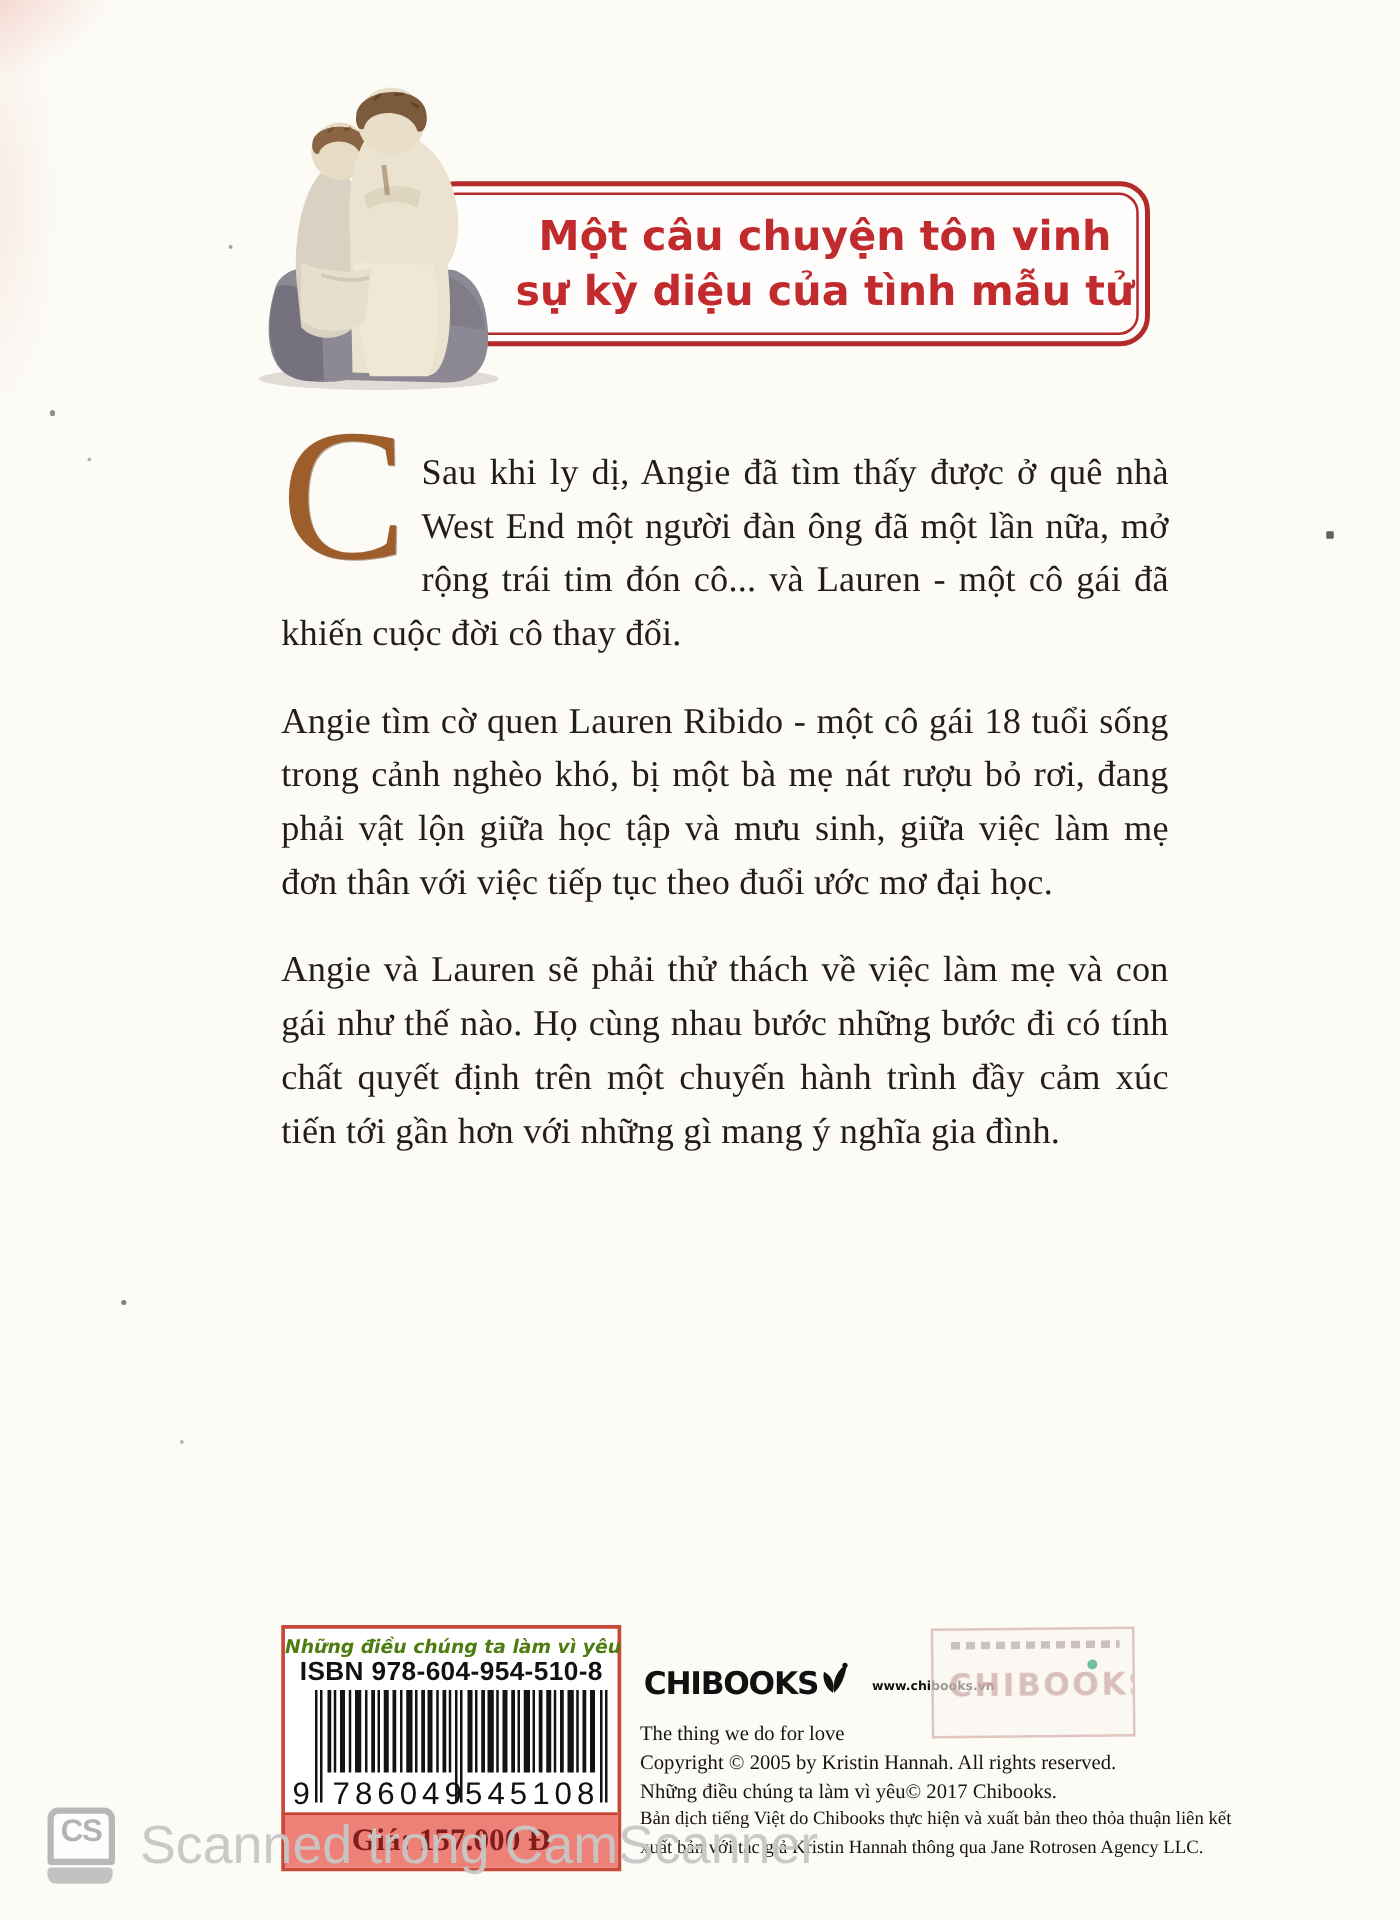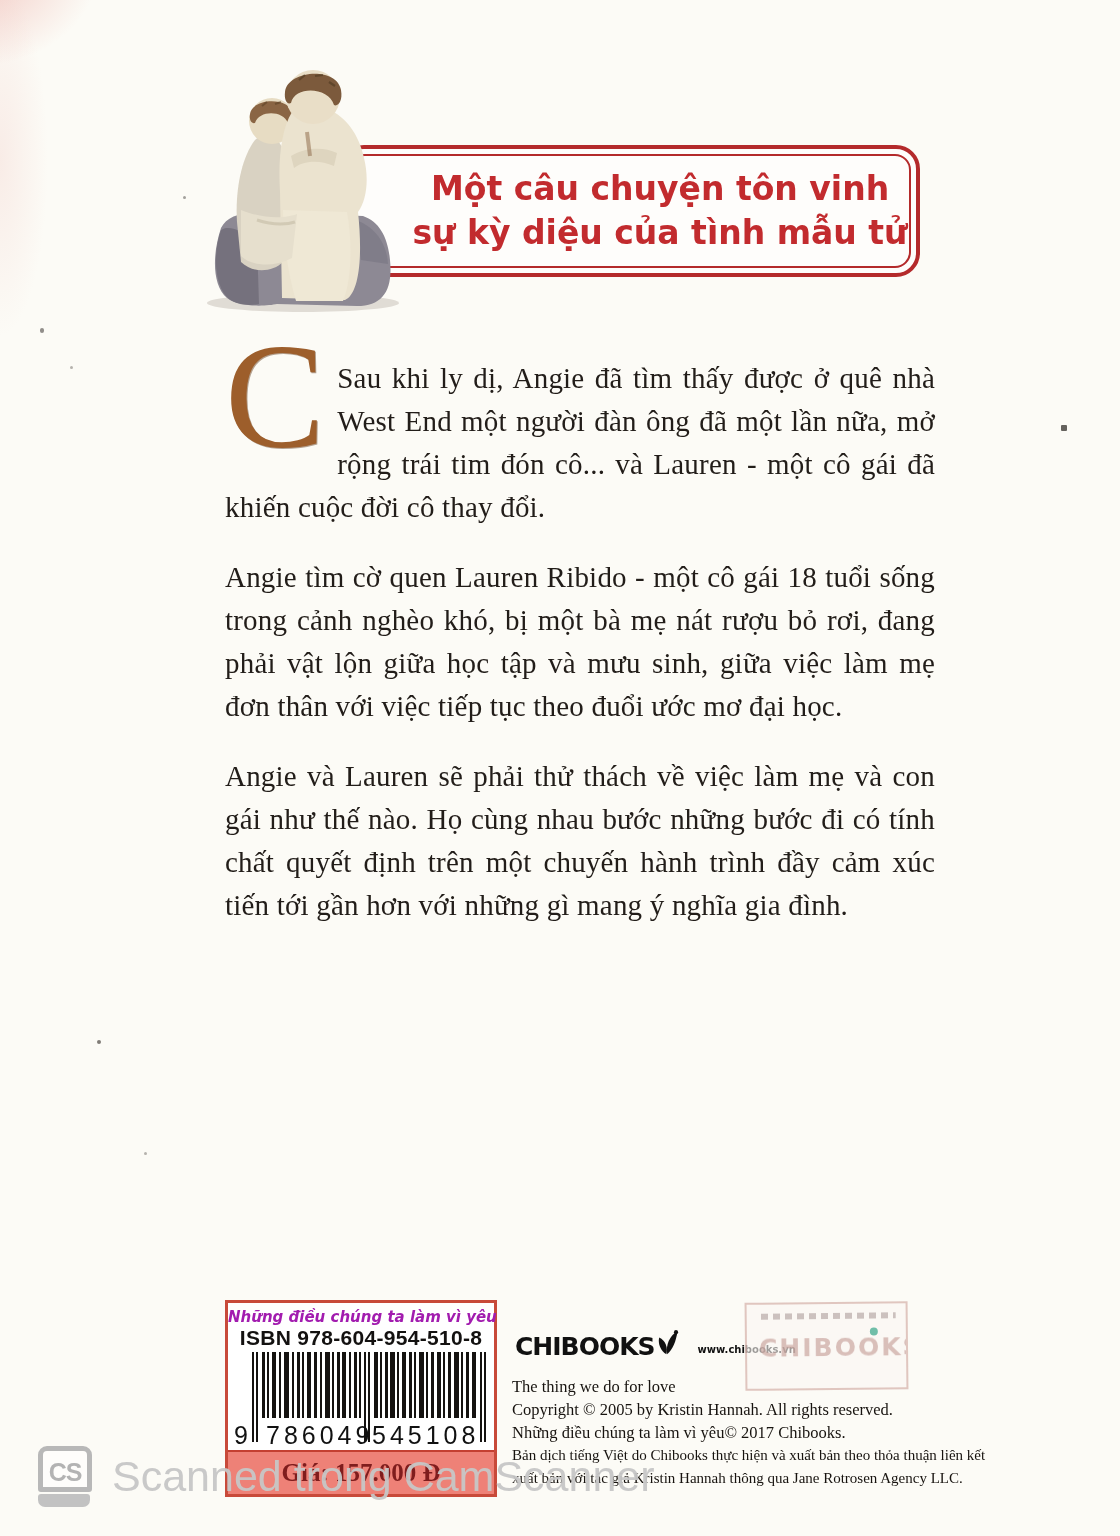--- a/index.html
+++ b/index.html
@@ -45,21 +45,21 @@
     text-shadow:1px 1px 0 rgba(94,50,18,.45);
     font-family:"Liberation Serif", serif;
   }
   
   .barcode-box{
     position:absolute;left:225px;top:1300px;width:272px;z-index:1;
     background:#fff;border:3px solid #c84a3a;box-sizing:border-box;
   }
   .bc-title{
     font-family:"DejaVu Sans", sans-serif;font-style:italic;font-weight:bold;
-    font-size:15px;text-align:center;margin-top:5px;color:#a21caf;white-space:nowrap;
+    font-size:15px;text-align:center;margin-top:5px;color:#4d7c0f;white-space:nowrap;
   }
   .bc-isbn{
     font-family:"Liberation Sans", sans-serif;font-weight:bold;
     font-size:21px;text-align:center;color:#131110;letter-spacing:0.3px;white-space:nowrap;
   }
   .bc-bars-wrap{position:relative;height:96px;margin:2px 12px 2px 24px;}
   .bc-digits{
     position:absolute;left:-18px;right:0;bottom:-2px;height:30px;
     font-family:"Liberation Sans", sans-serif;font-size:25px;color:#111;
   }
@@ -102,21 +102,21 @@
   .stamp-dot{position:absolute;right:28px;top:24px;width:8px;height:8px;border-radius:50%;background:rgba(87,180,154,.85);}
   
   .colophon{position:absolute;left:512px;top:1375px;width:600px;z-index:1;color:#17130f;}
   .colo-line{font-size:15px;line-height:23px;white-space:nowrap;}
   .colo-bold{font-weight:normal;font-size:16.5px;}
   
   .watermark{position:absolute;left:38px;top:1446px;display:flex;align-items:flex-start;z-index:20;}
   .cs-logo{width:52px;margin-right:22px;}
   .cs-box{
     width:44px;height:36px;border:5px solid #b8b8b8;border-radius:9px 9px 3px 3px;
-    display:flex;align-items:flex-end;justify-content:center;background:rgba(255,255,255,.6);
+    display:flex;align-items:flex-start;justify-content:center;background:rgba(255,255,255,.6);
   }
   .cs-text{font-family:"Liberation Sans", sans-serif;font-weight:bold;font-size:25px;color:#b3b3b3;letter-spacing:-1px;}
   .cs-bar{width:52px;height:13px;background:#c2c2c2;border-radius:3px 3px 7px 7px;margin-top:2px;}
   .wm-text{
     font-family:"Liberation Sans", sans-serif;font-size:43px;color:rgba(198,198,198,.95);
     letter-spacing:0px;margin-top:6px;white-space:nowrap;
   }
   
   .speck{position:absolute;border-radius:50%;background:#4a4642;z-index:3;}
 </style>

